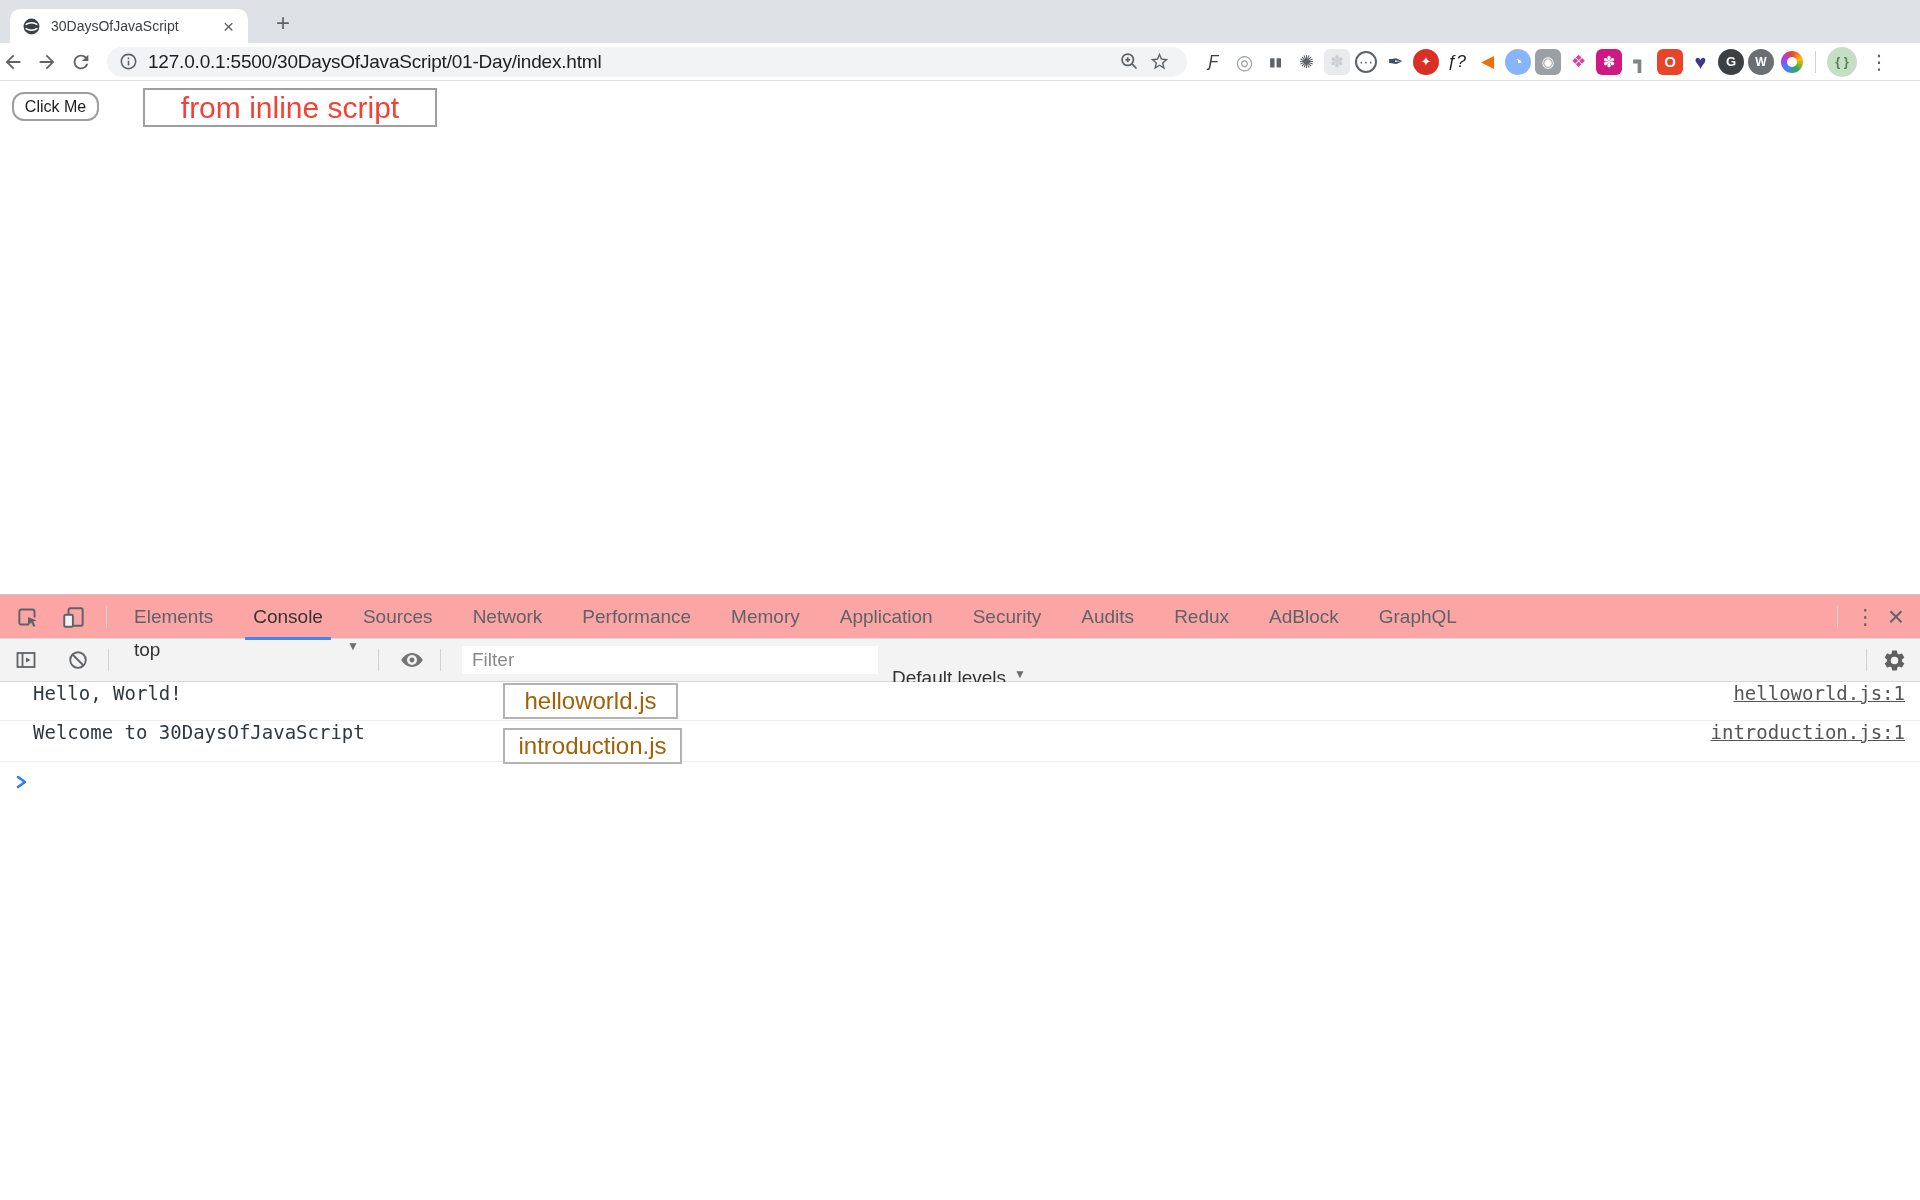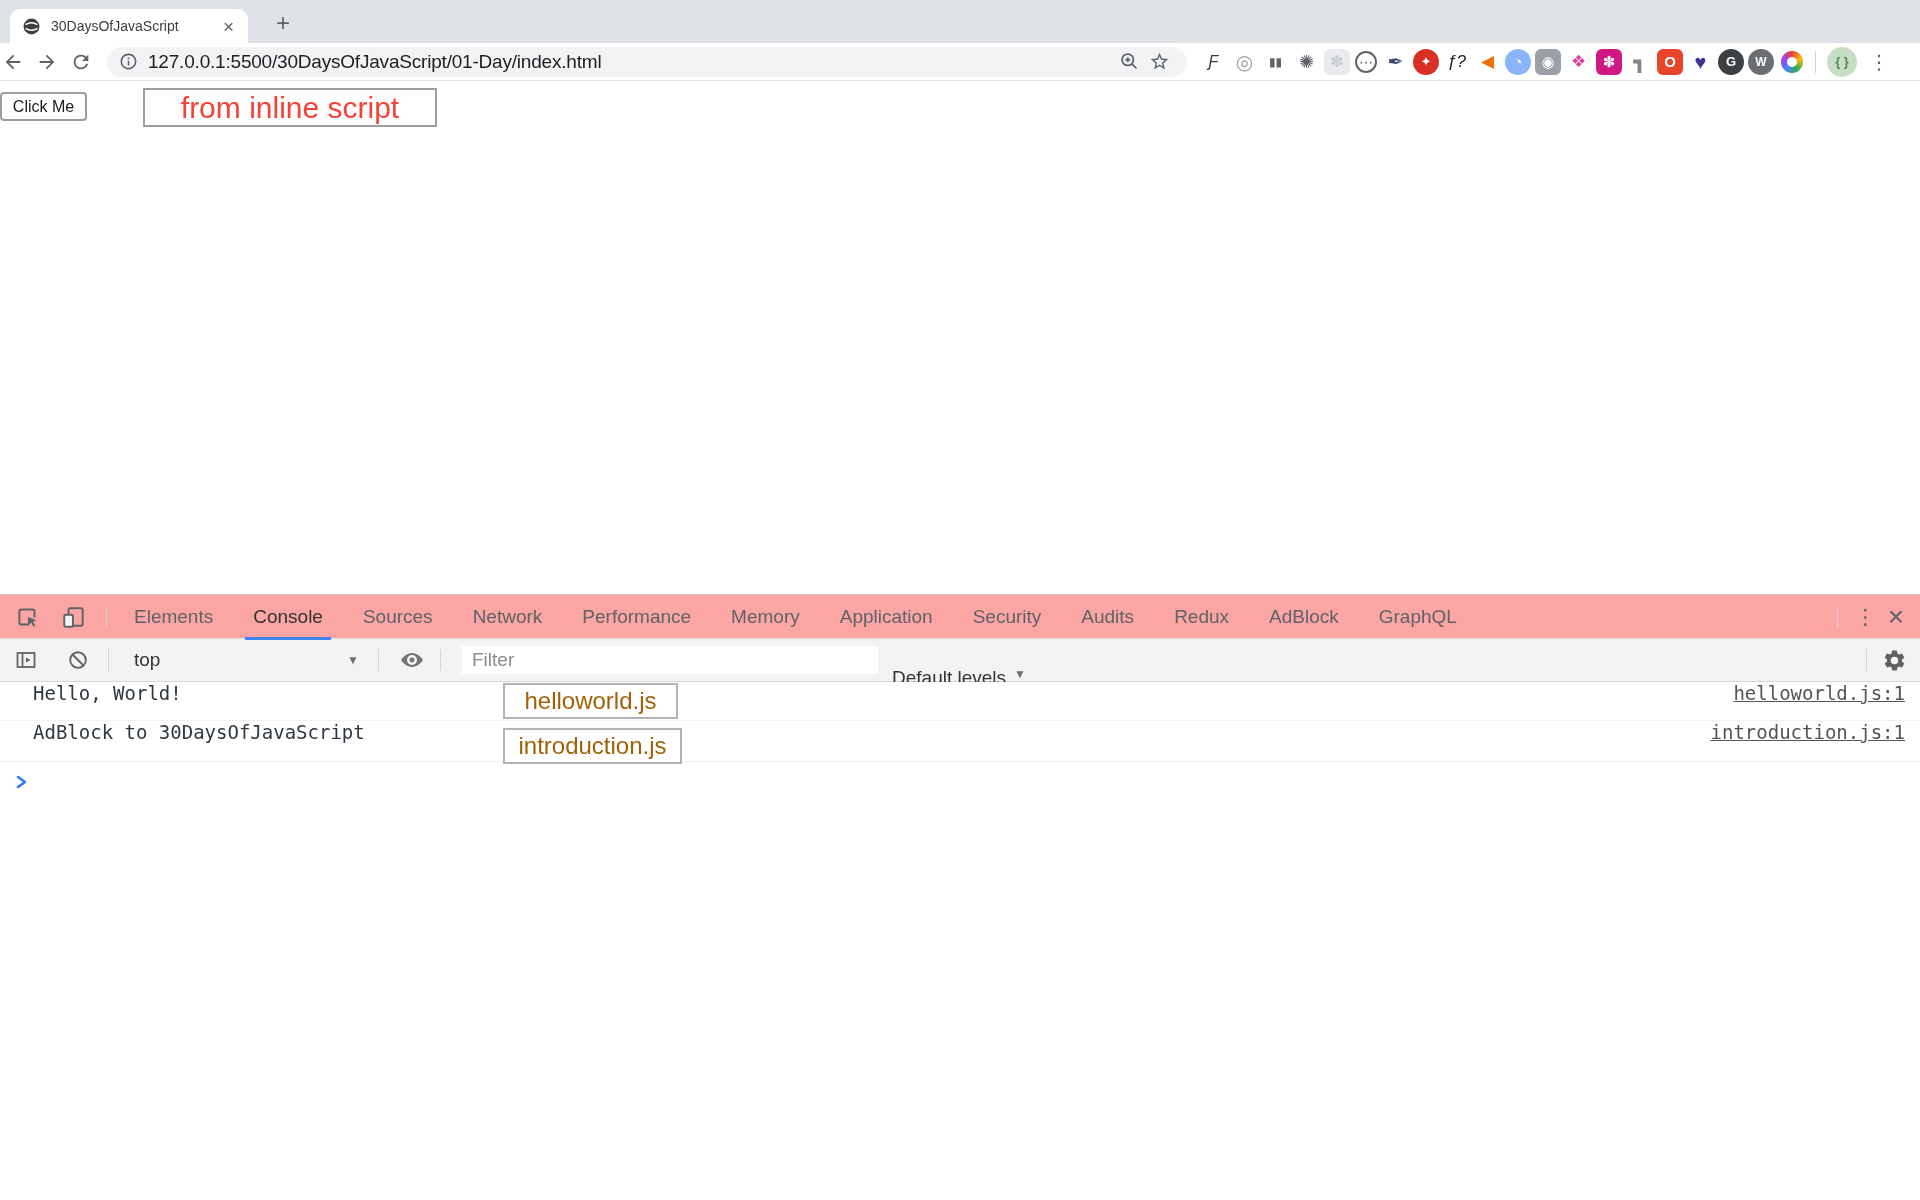--- a/index.html
+++ b/index.html
@@ -32,22 +32,22 @@
     background:conic-gradient(#e94235,#fbbc04,#34a853,#4285f4,#a142f4,#e94235); }
   .wheel::after { content:""; position:absolute; inset:6px; background:#fff; border-radius:50%; }
   .sep-v { width:1px; height:22px; background:#d0d3d8; margin:0 7px; }
   .avatar { width:30px; height:30px; border-radius:50%; background:#c6dfc4;
     color:#53814f; font-size:13px; font-weight:bold; display:flex; align-items:center;
     justify-content:center; margin-left:4px; }
   .kebab { color:#5f6368; font-size:20px; margin:0 14px 0 12px; }
 
   
   .page { position:relative; height:513px; background:#fff; }
-  .clickme { position:absolute; left:0; top:11px; width:87px; height:29px;
-    background:#fff; border:2px solid #9d9d9d; border-radius:4px; font-size:16px;
+  .clickme { position:absolute; left:12px; top:11px; width:87px; height:29px;
+    background:#fff; border:2px solid #9d9d9d; border-radius:12px; font-size:16px;
     color:#1c1c1c; display:flex; align-items:center; justify-content:center; cursor:default; }
   .inline-box { position:absolute; left:143px; top:7px; width:294px; height:39px;
     border:2px solid #9e9e9e; background:#fff; display:flex; align-items:center;
     justify-content:center; font-size:30px; color:#f44336; }
 
   
   .devtools { border-top:1px solid #c8c8c8; }
   .dt-tabbar { height:44px; background:#fca5a5; display:flex; align-items:center;
     border-bottom:1px solid #dadada; }
   .dt-icon { width:28px; height:28px; display:flex; align-items:center; justify-content:center; }
@@ -55,21 +55,21 @@
     align-items:center; position:relative; cursor:default; white-space:nowrap; }
   .dt-tab.active { color:#333; }
   .dt-tab.active::after { content:""; position:absolute; left:12px; right:12px; bottom:-1px;
     height:3px; background:#4285f4; }
   .dt-close { color:#5f6368; font-size:28px; line-height:1; margin:0 16px 0 12px; }
   .dt-kebab { color:#5f6368; font-size:21px; margin-left:10px; }
   .spacer { flex:1; }
 
   .dt-toolbar { height:43px; background:#f3f3f3; display:flex; align-items:center;
     border-bottom:1px solid #d7d7d7; }
-  .ctx-select { width:255px; height:43px; display:flex; align-items:center; }
+  .ctx-select { width:255px; height:43px; display:flex; align-items:flex-start; }
   .ctx-label { font-size:19px; color:#333; margin-left:18px; flex:1; }
   .dd-arrow { font-size:12px; color:#6e6e6e; margin-right:12px; }
   .filter-input { margin-left:14px; width:416px; height:28px; border:none; background:#fff;
     font-size:19px; font-family:"Liberation Sans",sans-serif; color:#333; padding:0 10px; outline:none; }
   .filter-input::placeholder { color:#8a8a8a; }
   .levels { display:flex; align-items:flex-start; margin-left:14px;margin-top:35px; }
   .levels-label { font-size:19px; color:#333; margin-right:8px; }
 
   .console { position:relative; background:#fff;
     font-family:"DejaVu Sans Mono","Liberation Mono",monospace; }
@@ -262,21 +262,21 @@
         </svg>
     </span>
   </div>
 
   <div class="console">
     <div class="crow">
       <span class="msg">Hello, World!</span>
       <a class="src">helloworld.js:1</a>
     </div>
     <div class="crow r2">
-      <span class="msg">AdBlock to 30DaysOfJavaScript</span>
+      <span class="msg">Welcome to 30DaysOfJavaScript</span>
       <a class="src">introduction.js:1</a>
     </div>
     <div class="prompt-row">
       <span class="chev">
         <svg width="16" height="18" viewBox="0 0 16 18" fill="none" stroke="#2f7bf5" stroke-width="2.6" stroke-linecap="round" stroke-linejoin="round">
           <path d="M4 4l7 5-7 5"></path>
           </svg>
       </span>
     </div>
     <div class="ann ann1">helloworld.js</div>

